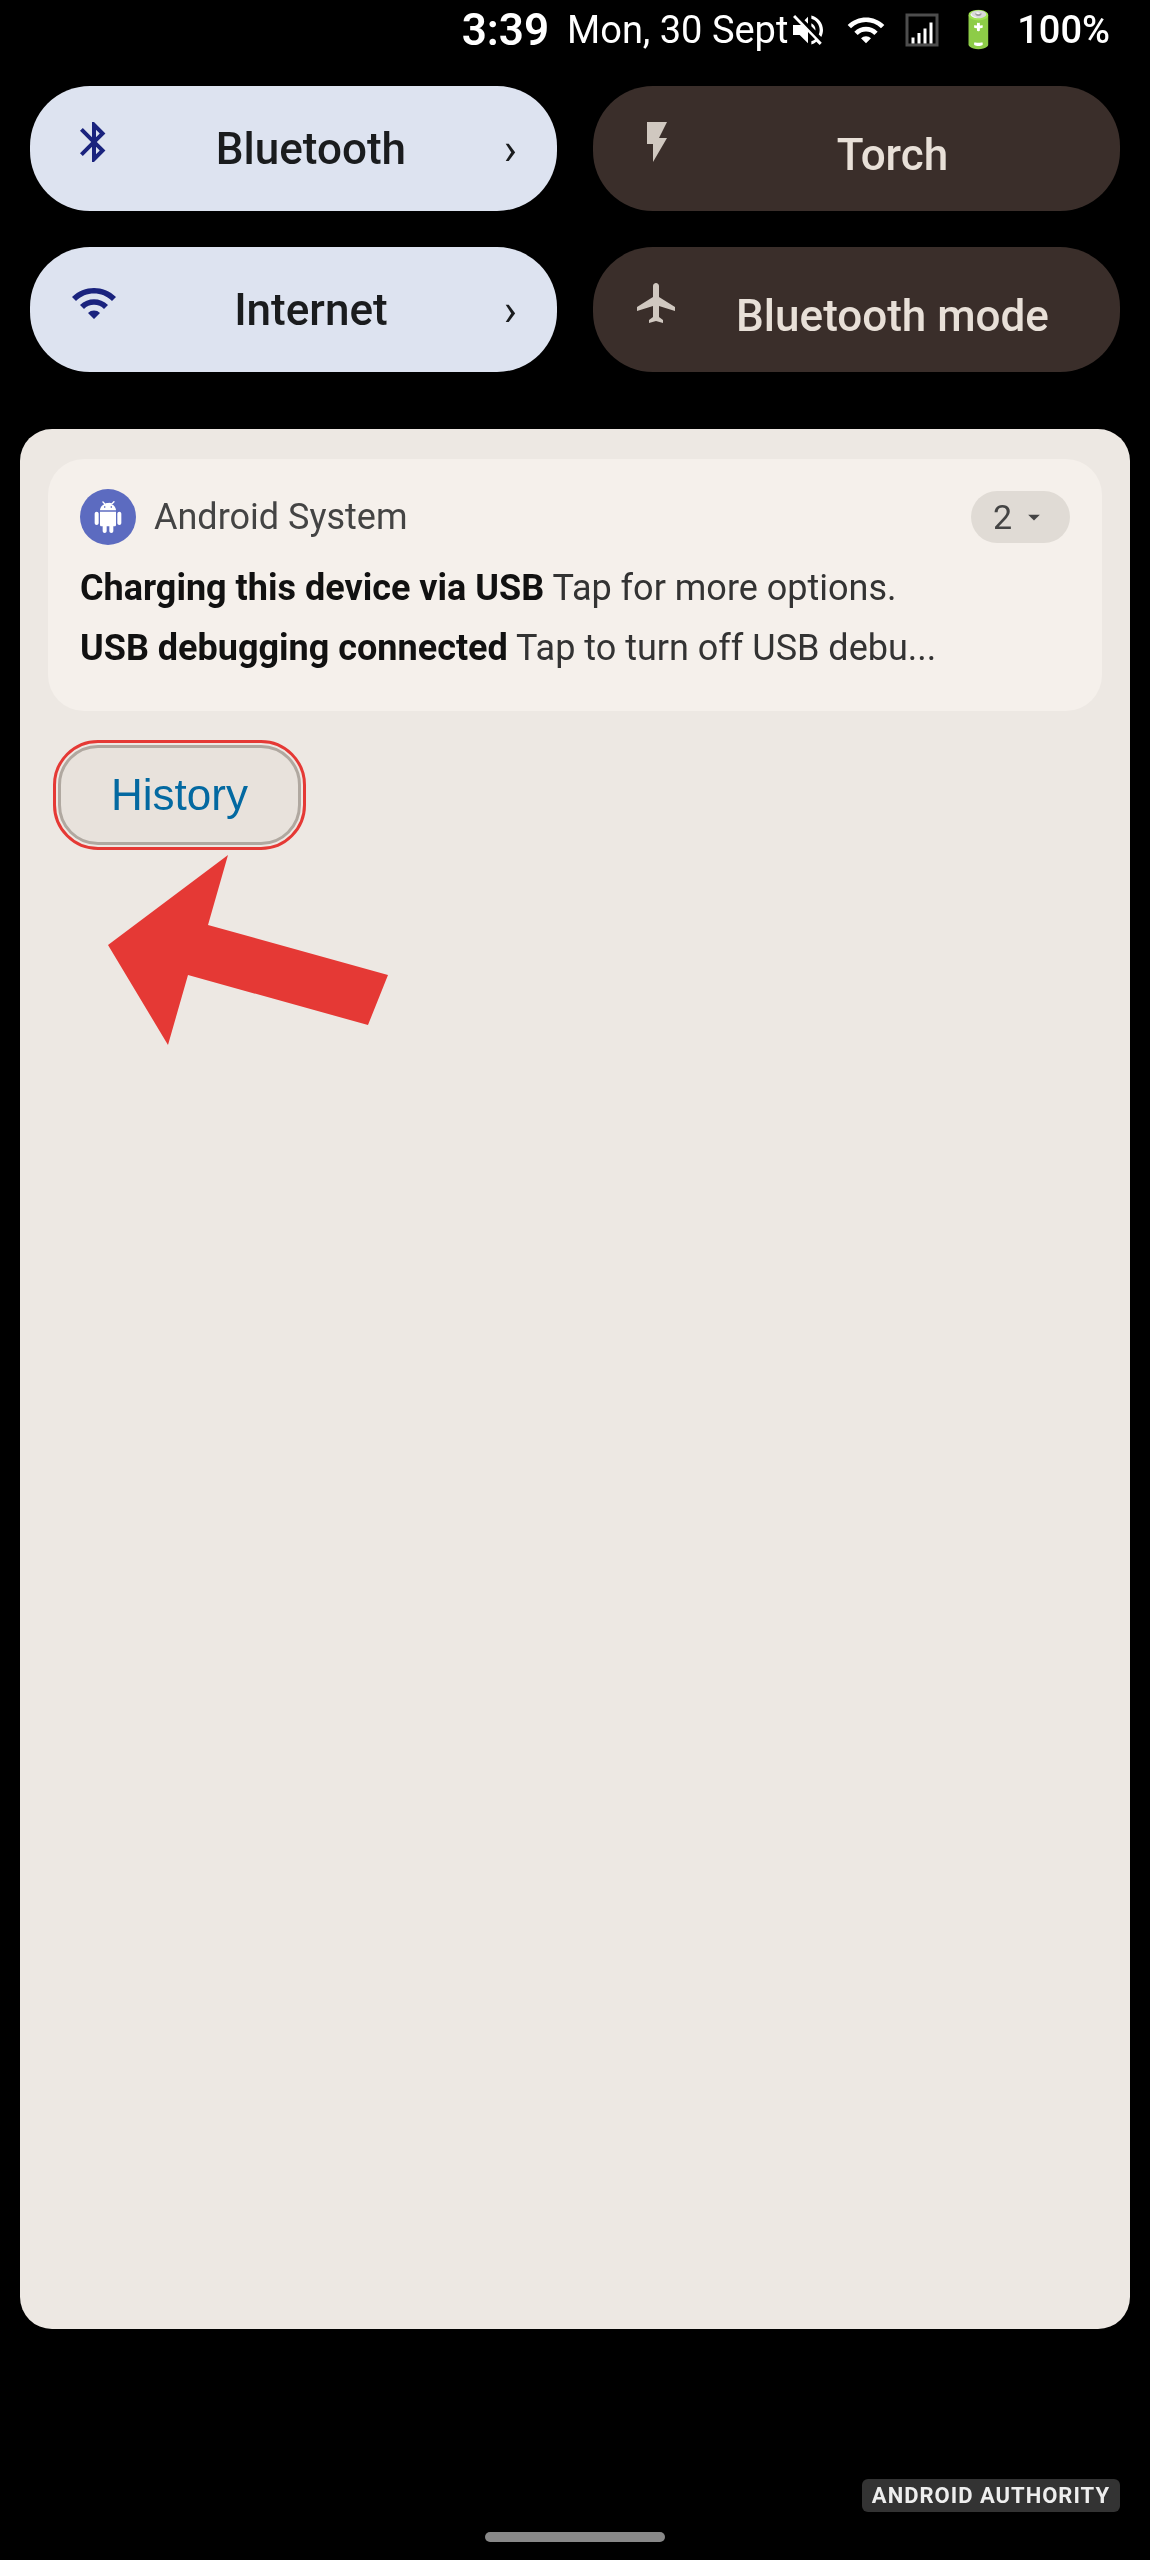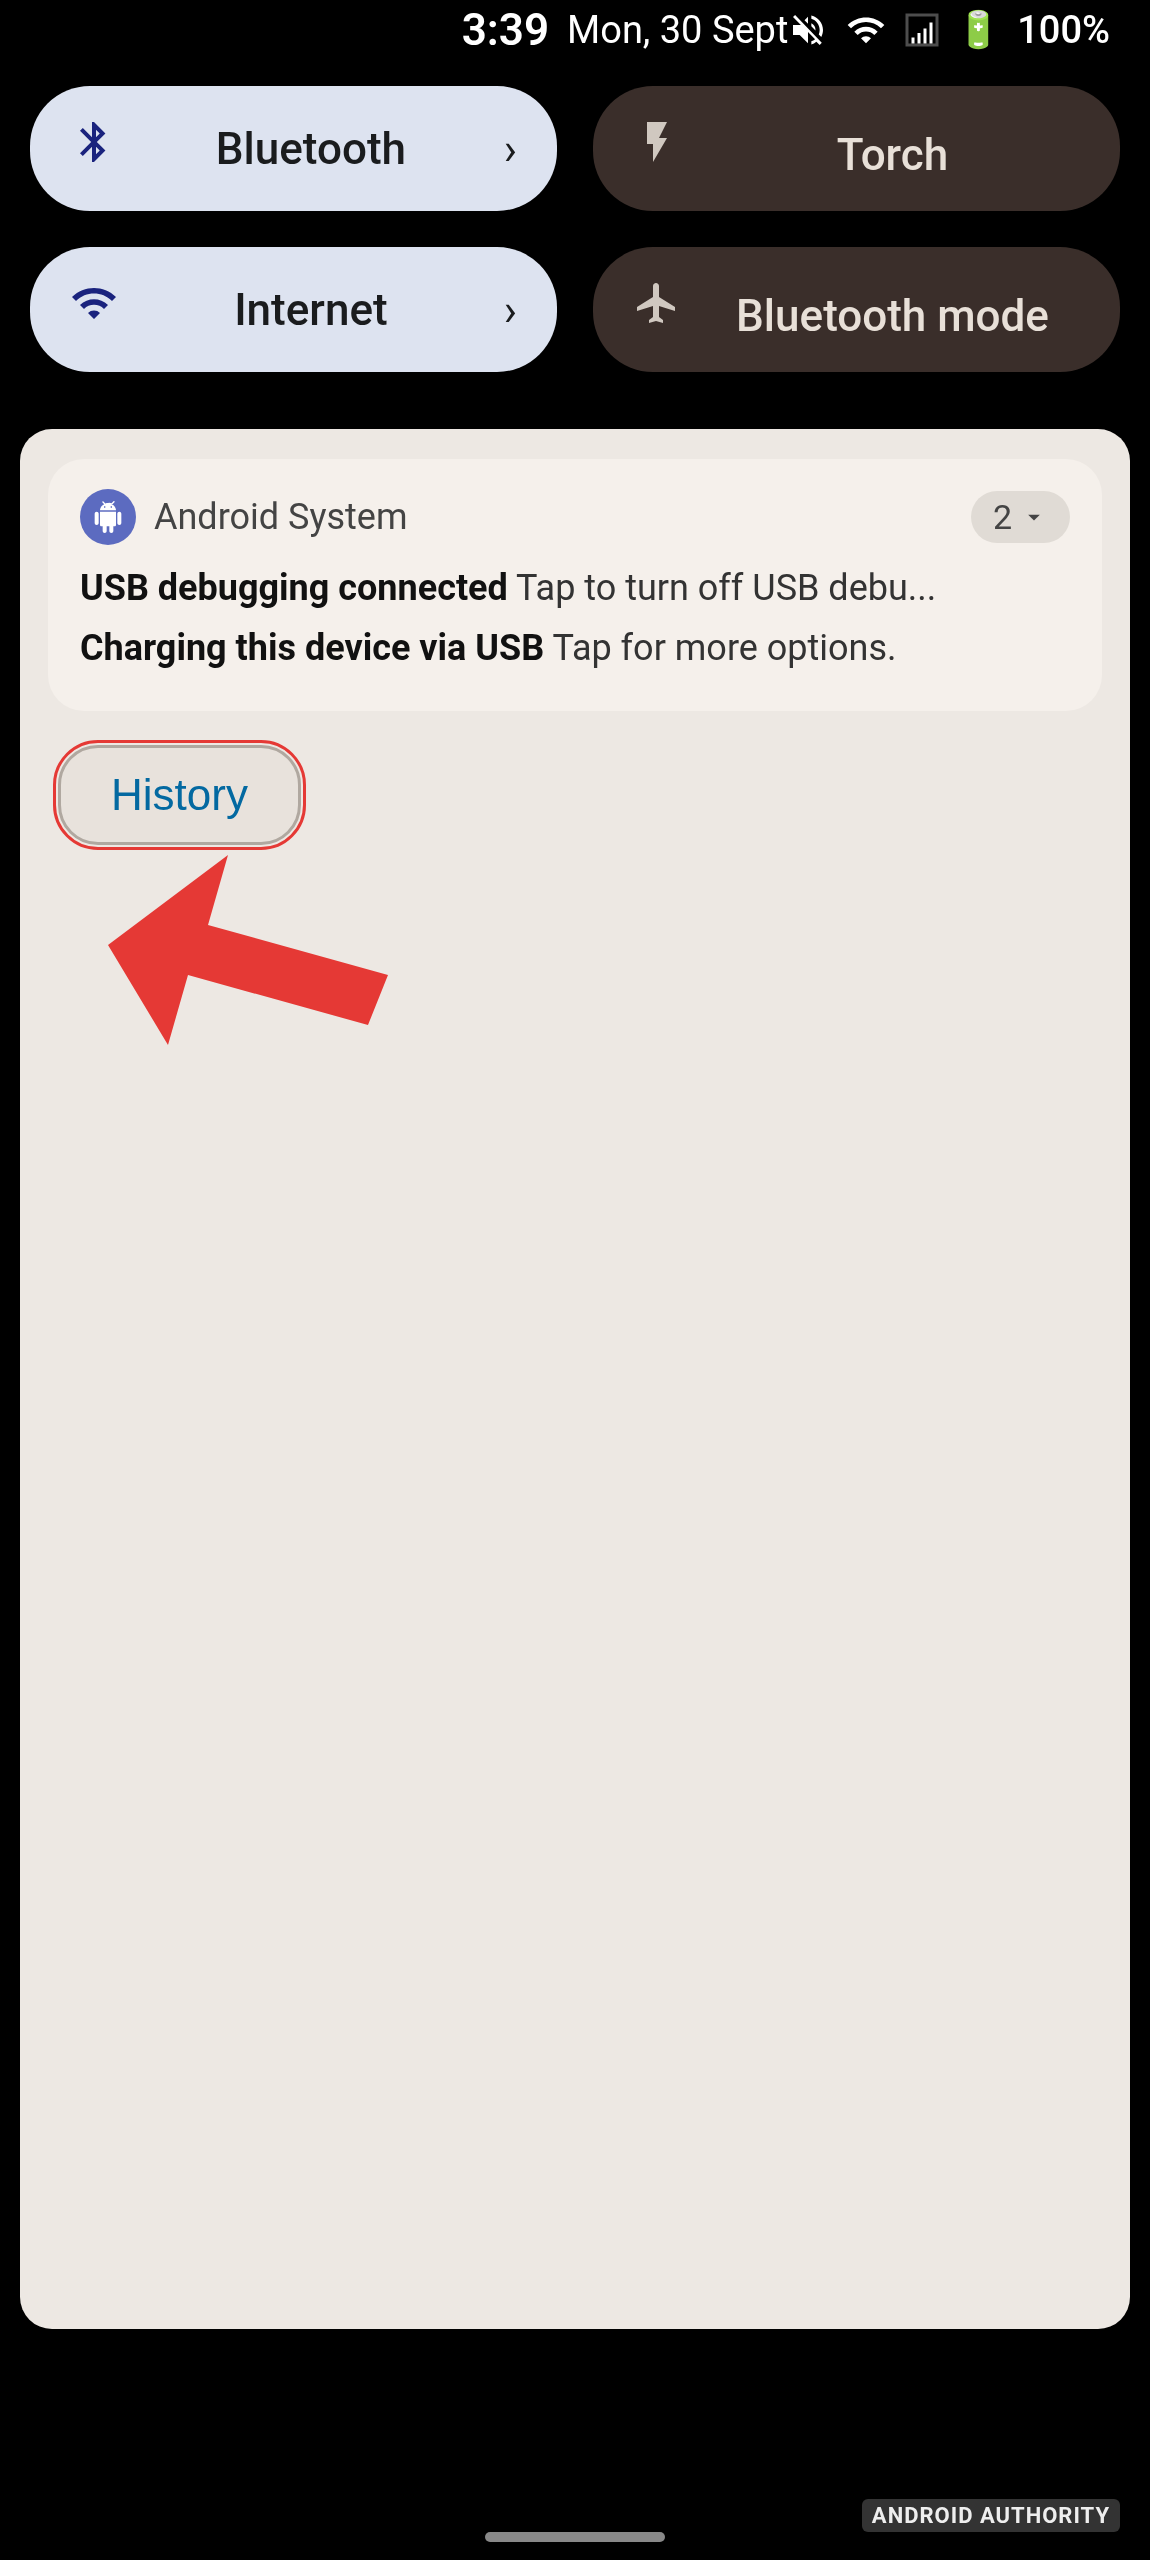--- a/index.html
+++ b/index.html
@@ -203,21 +203,21 @@
 
     
     .arrow-svg {
       width: 280px;
       height: 220px;
     }
 
     
     .watermark {
       position: absolute;
-      bottom: 32px;
+      bottom: 52px;
       right: 30px;
       font-size: 22px;
       color: #555;
       font-weight: 700;
       letter-spacing: 1px;
       margin-top: 20px;
     }
 
     .watermark span {
       background: #333;
@@ -323,24 +323,24 @@
         <span class="notif-app-name">Android System</span>
       </div>
       <div class="notif-count-badge">
         <span>2</span>
         <svg width="28" height="28" viewBox="0 0 24 24" fill="#444">
           <path d="M7 10l5 5 5-5z"></path>
         </svg>
       </div>
     </div>
     <div class="notif-line">
-      <strong>USB debugging connected</strong><span> Tap to turn off USB debu...</span>
+      <strong>Charging this device via USB</strong><span> Tap for more options.</span>
     </div>
     <div class="notif-line">
-      <strong>Charging this device via USB</strong><span> Tap for more options.</span>
+      <strong>USB debugging connected</strong><span> Tap to turn off USB debu...</span>
     </div>
   </div>
 
   
   <button class="history-btn">History</button>
 
   
   <div class="arrow-container">
     <svg class="arrow-svg" viewBox="0 0 280 220" xmlns="http://www.w3.org/2000/svg">
 

